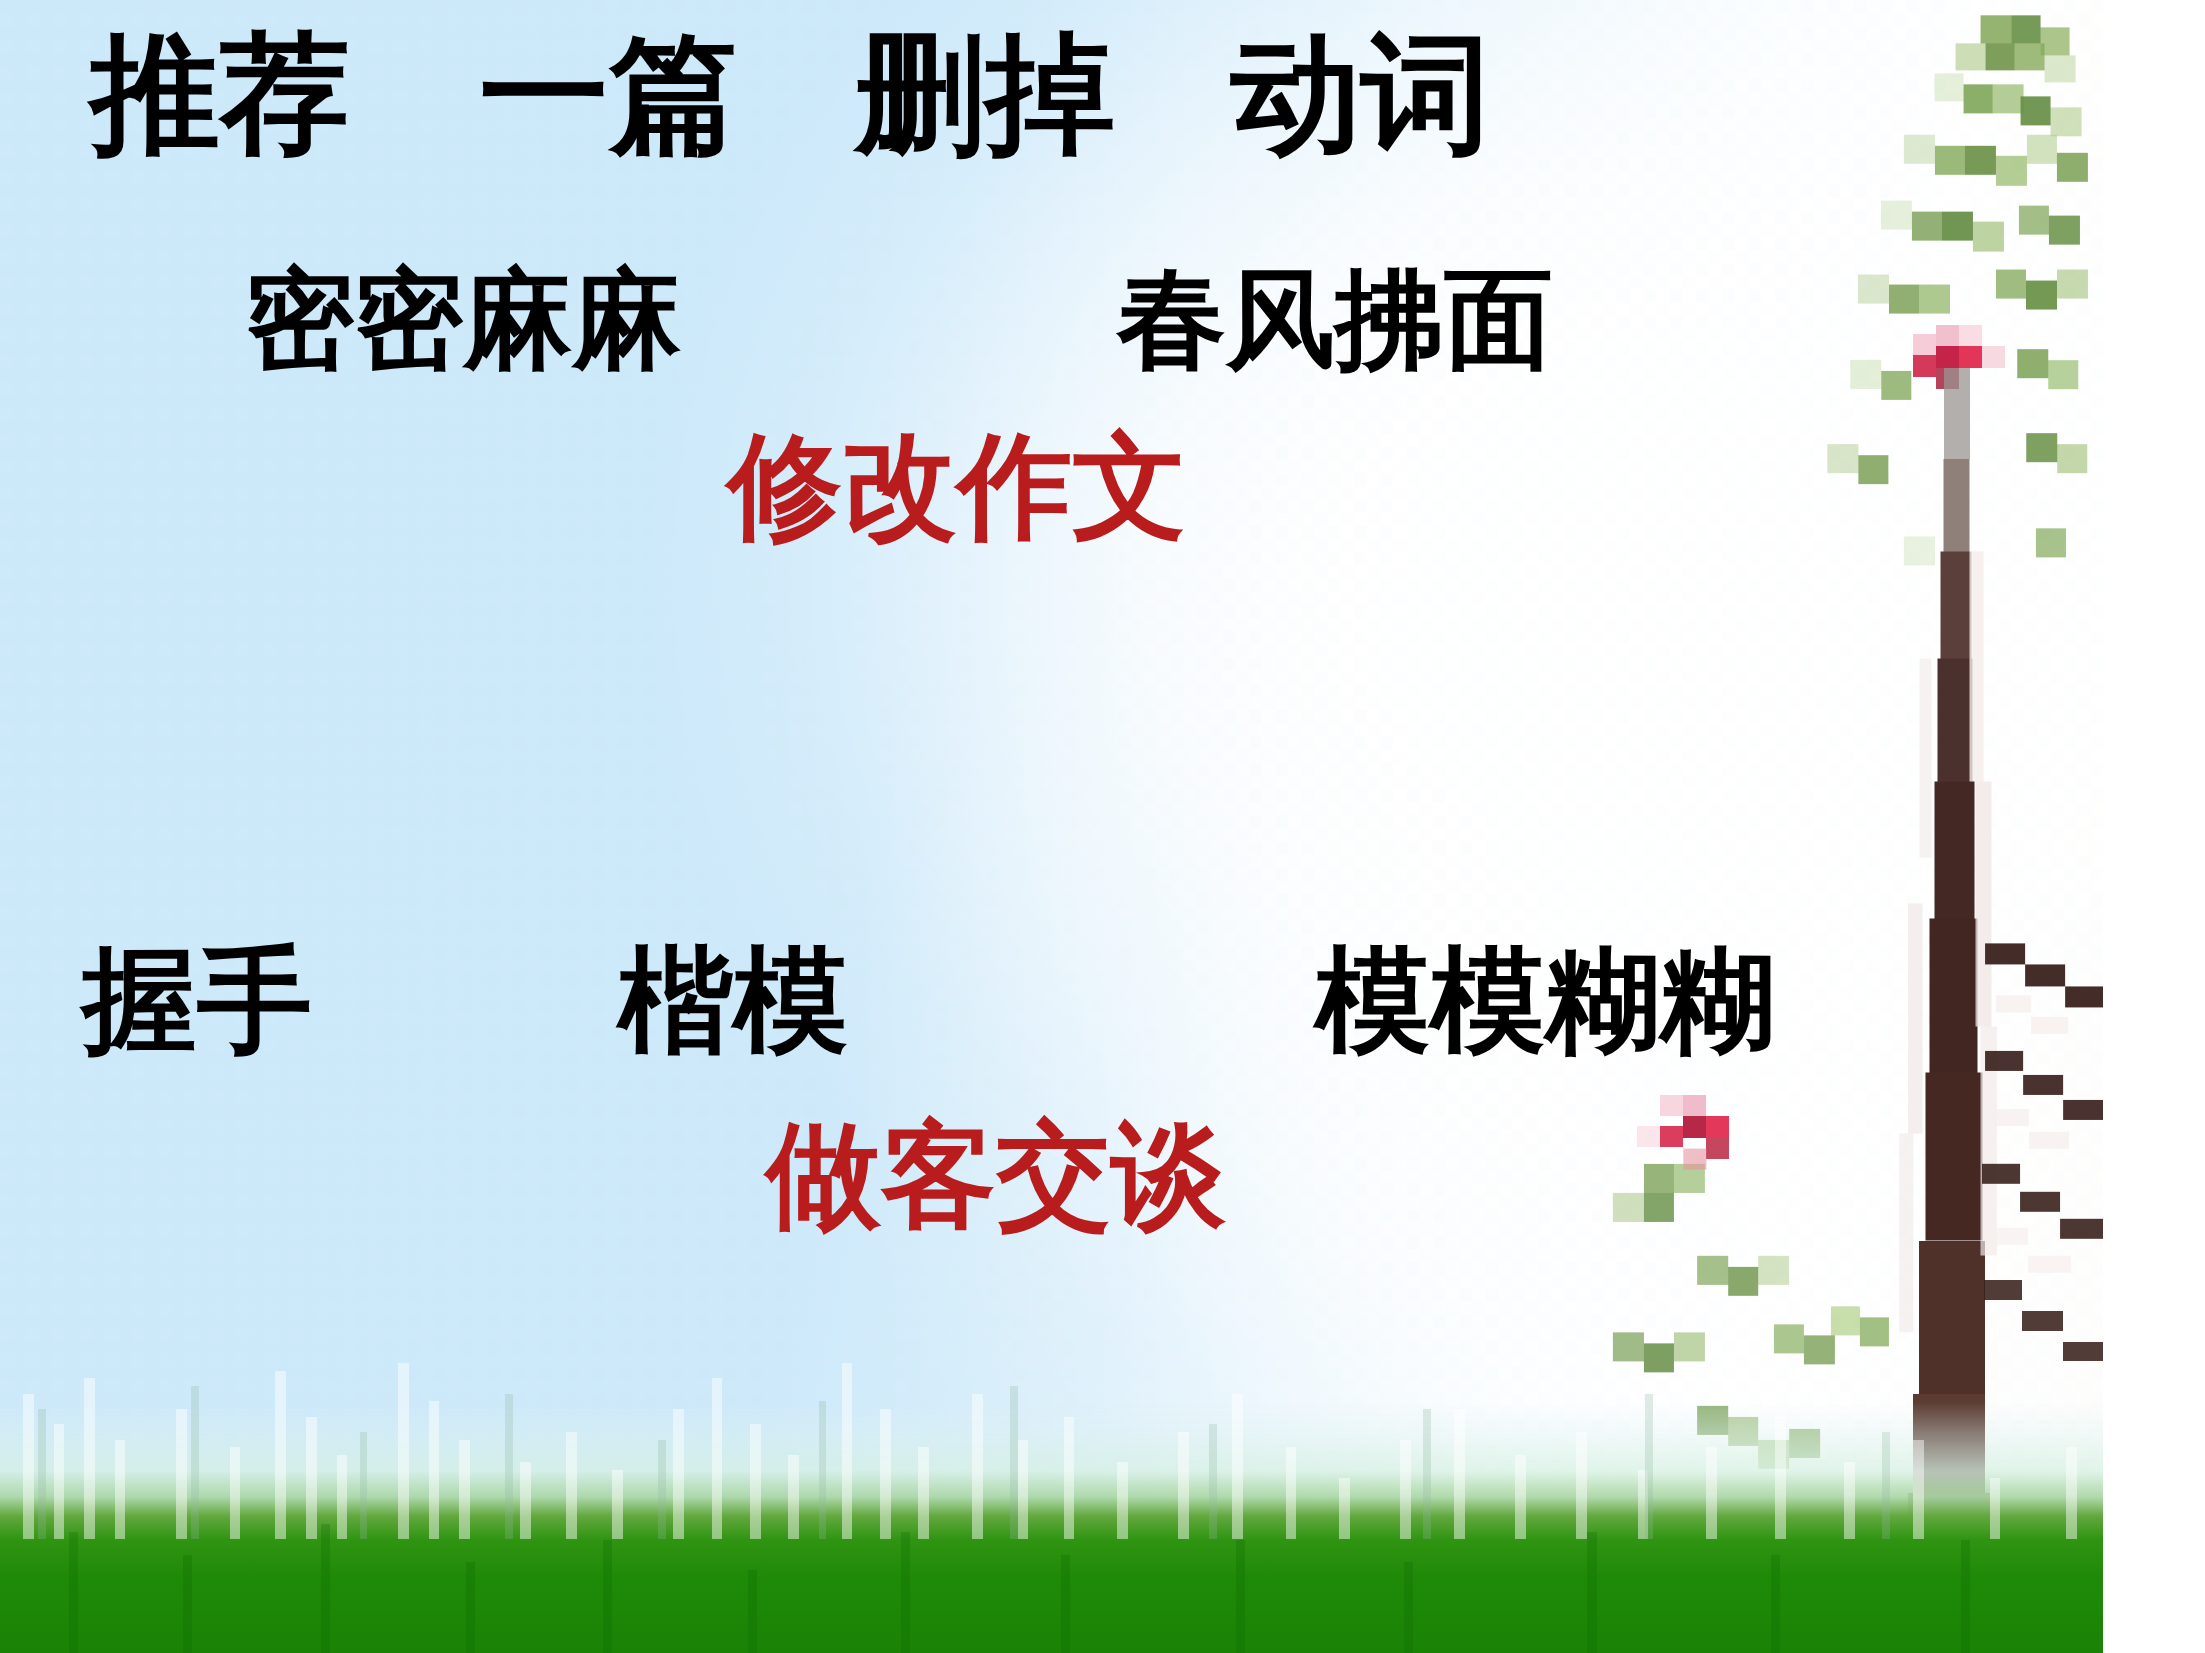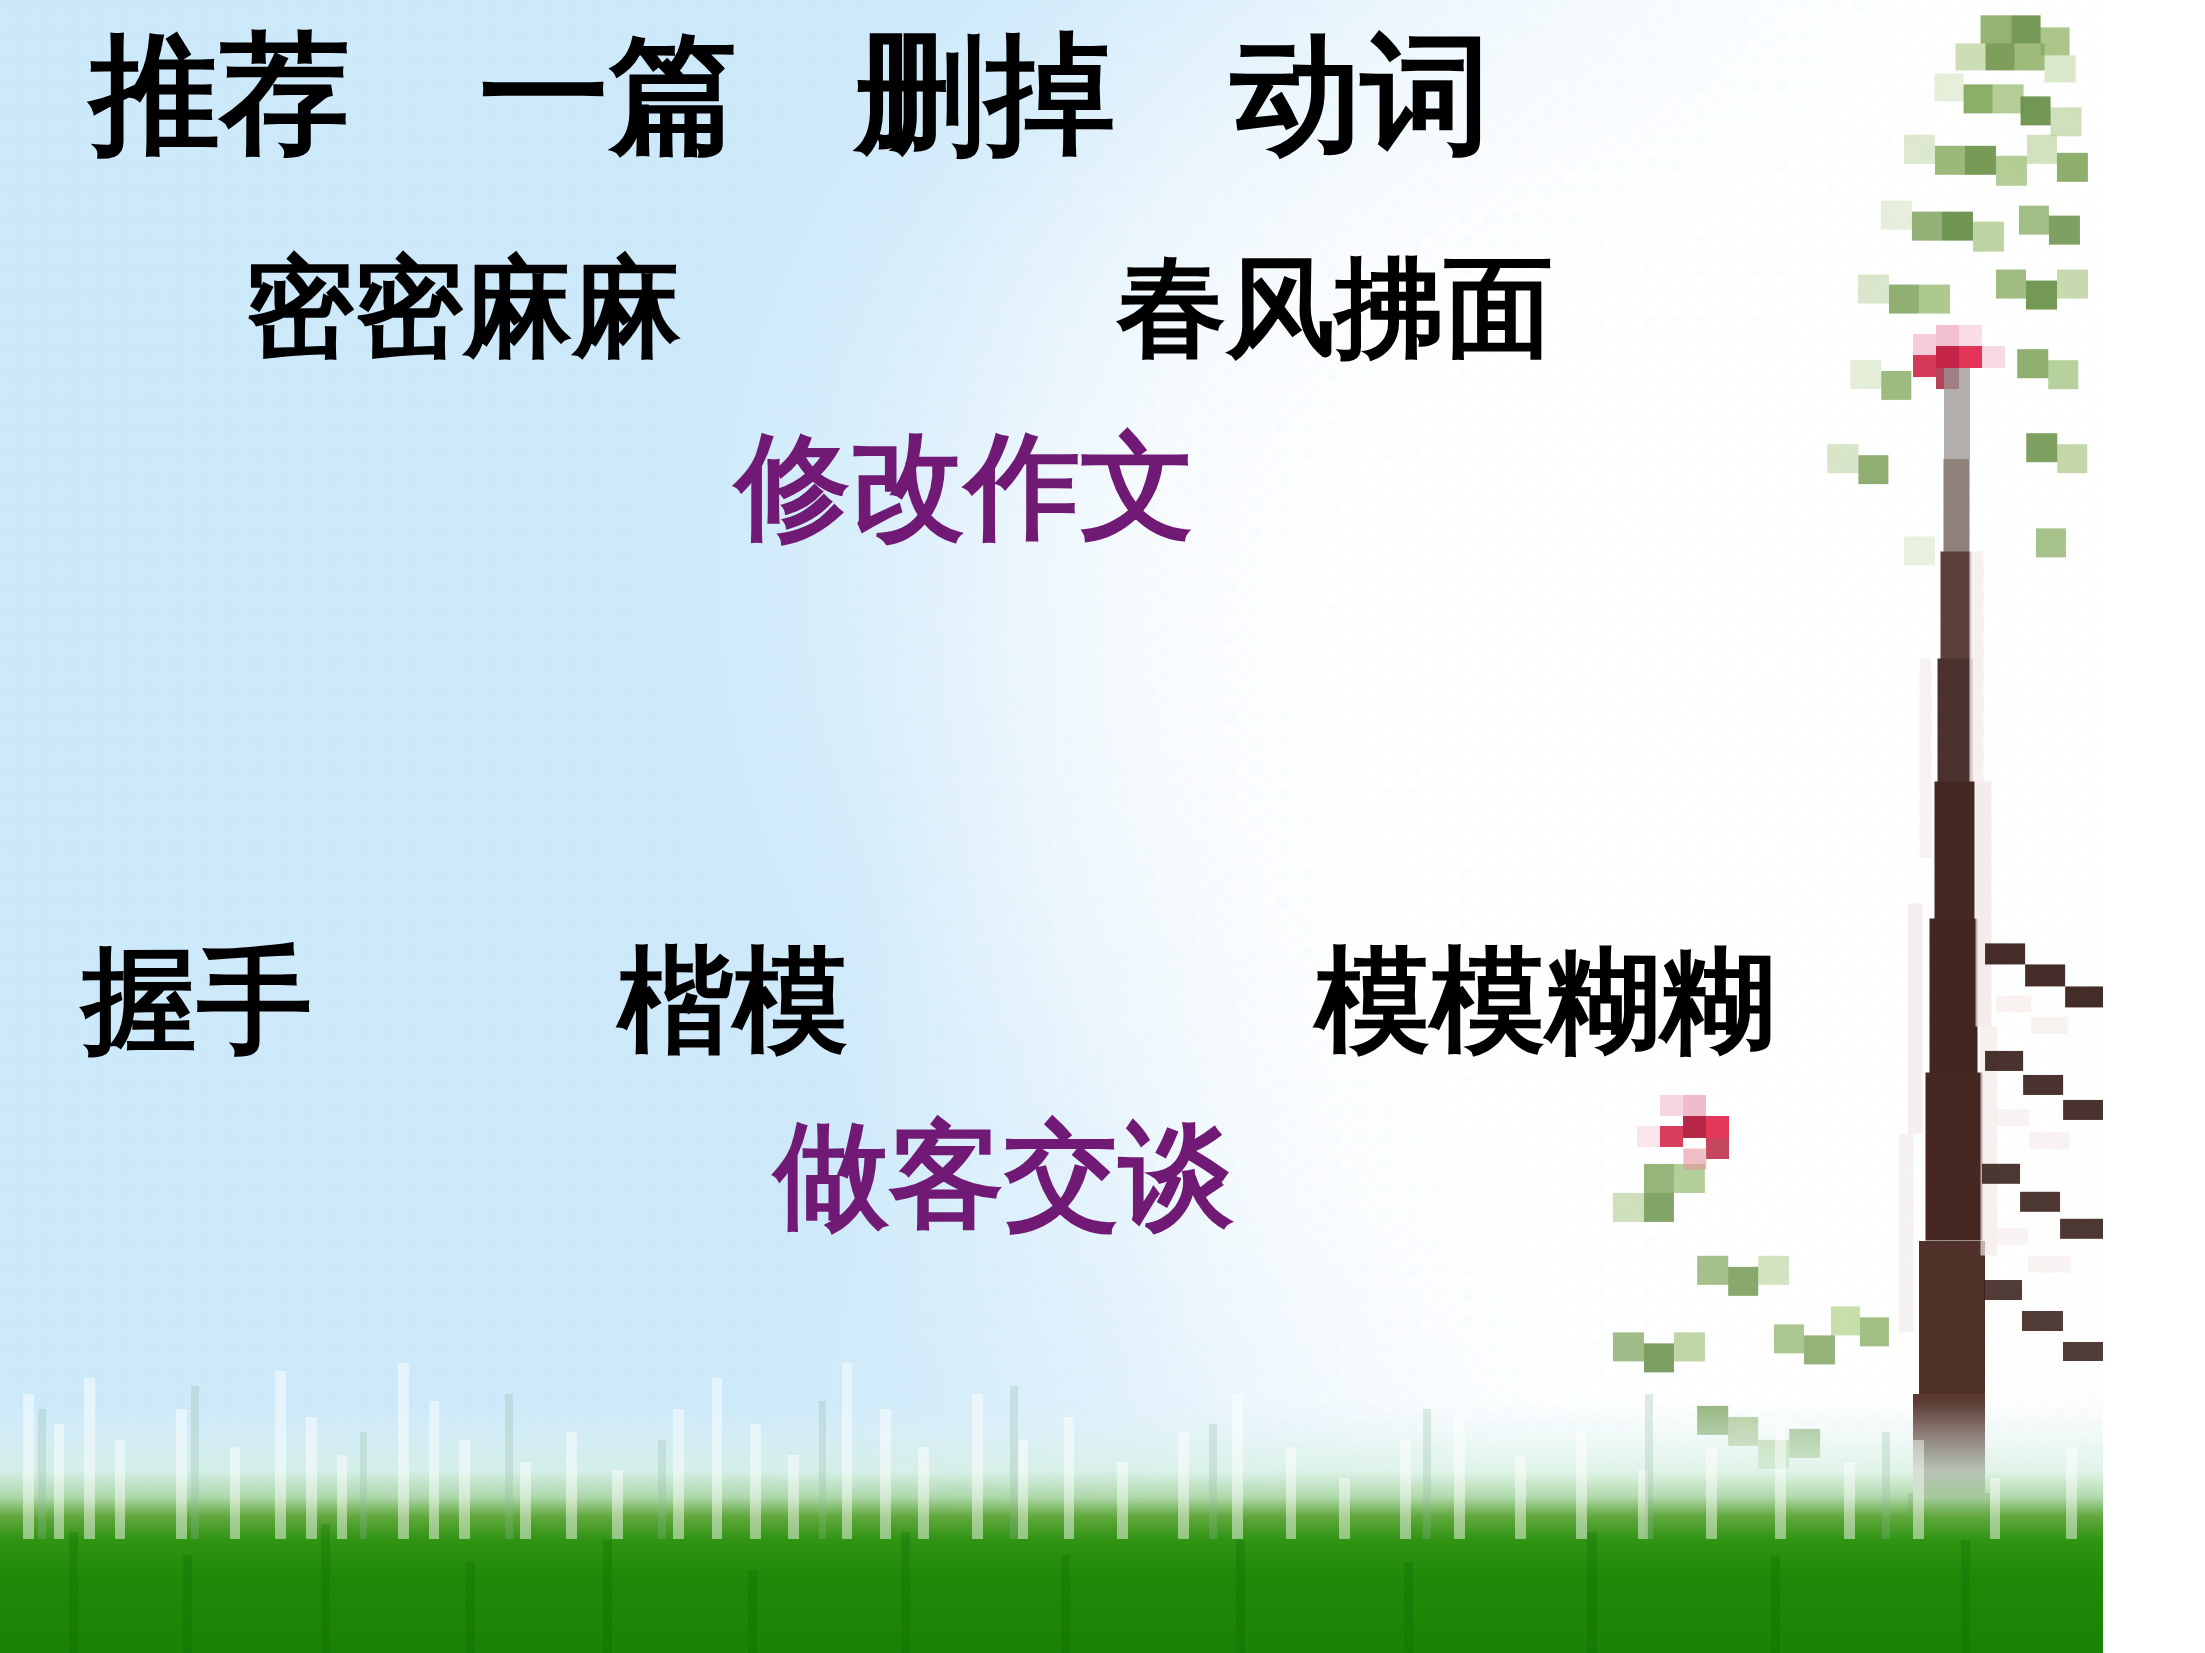--- a/index.html
+++ b/index.html
@@ -66,31 +66,31 @@
   .line {
     position:absolute;
     white-space:nowrap;
     font-weight:700;
     letter-spacing:0;
     line-height:1;
     color:#000;
     font-family:"DejaVu Sans","Liberation Sans",sans-serif;
   }
   .blk { color:#000; }
-  .red { color:#701a75;margin-left:8px; }
+  .red { color:#b91c1c; }
 
   .w { display:inline-block; }
 
   
   #l1 { left:90px;  top:29px;   font-size:130px; }
   #l1 .gap1 { display:inline-block; width:129px; }
   #l1 .gap2 { display:inline-block; width:116px; }
   #l1 .gap3 { display:inline-block; width:116px; }
 
-  #l2 { left:245px;  top:253px;  font-size:109px;text-align:right; }
+  #l2 { left:245px;  top:265px;  font-size:109px;text-align:right; }
   #l2 .gap1 { display:inline-block; width:436px; }
 
   #l3 { left:727px;  top:429px;  font-size:115px; }
 
   
   #l4 { left:90px;  top:773px; font-size:115px; }
   #l4 .gap1 { display:inline-block; width:306px; }
   #l4 .gap2 { display:inline-block; width:348px; }
   #l4 .gap3 { display:inline-block; width:337px; }
 

